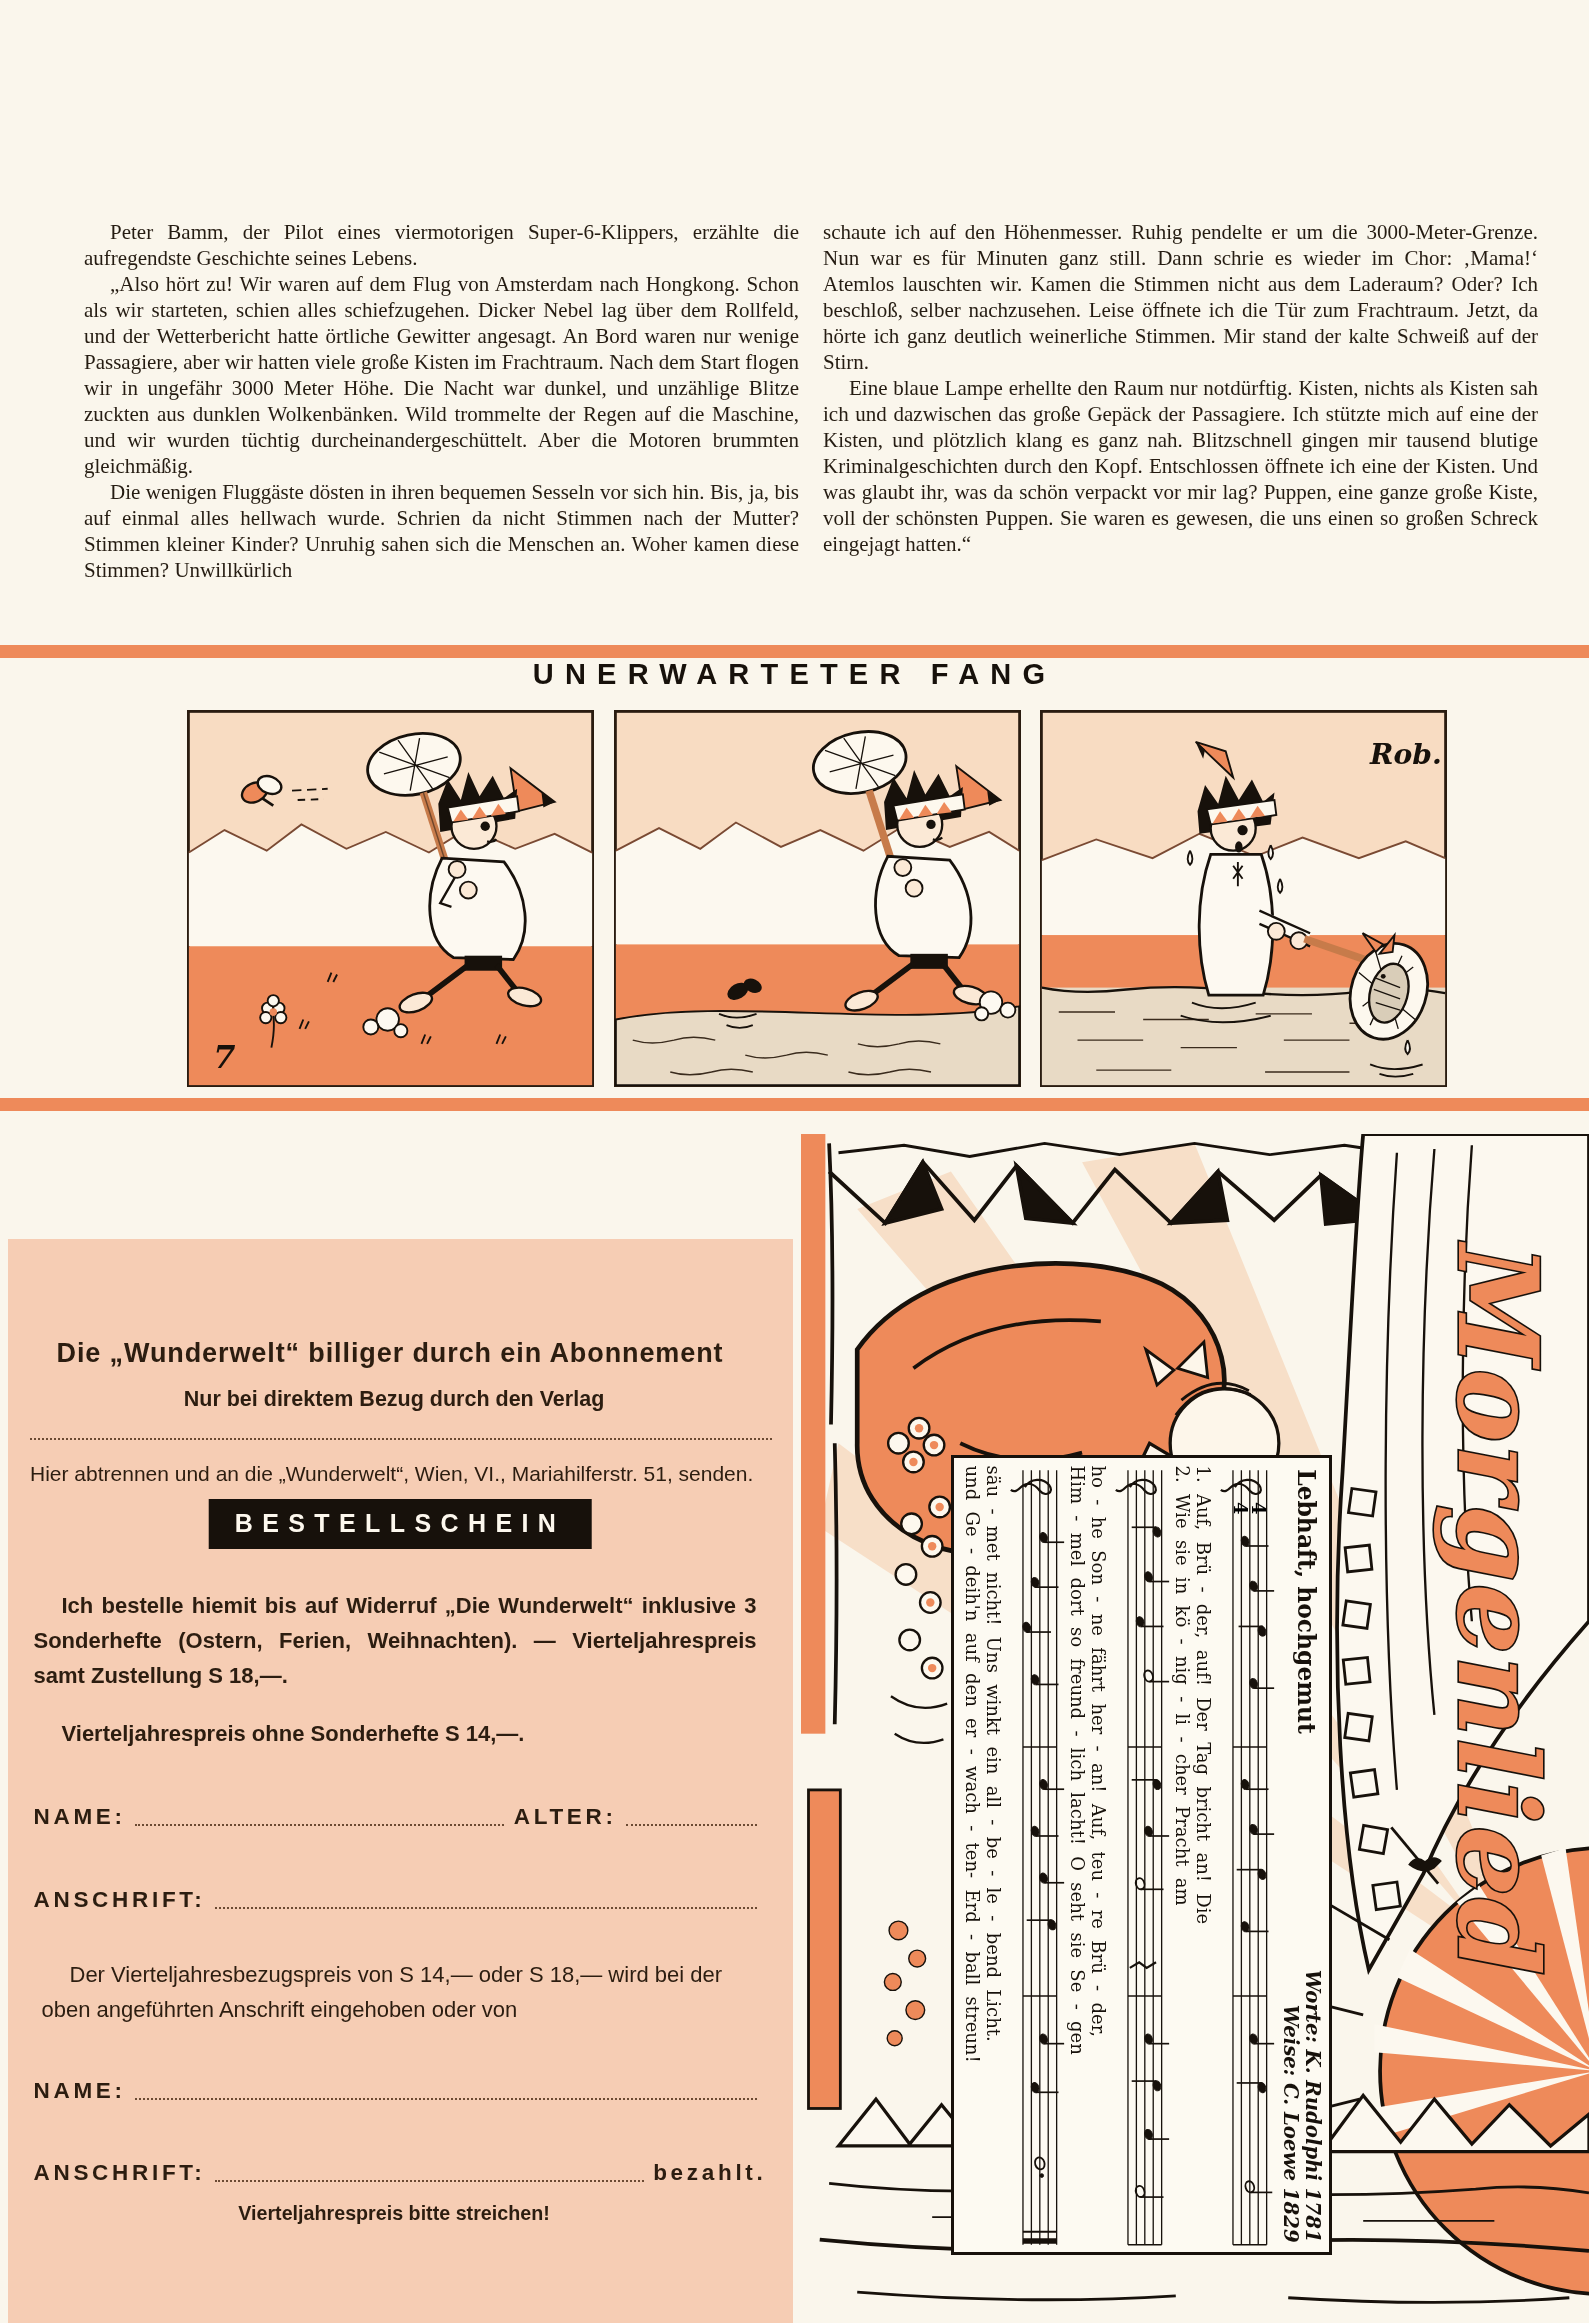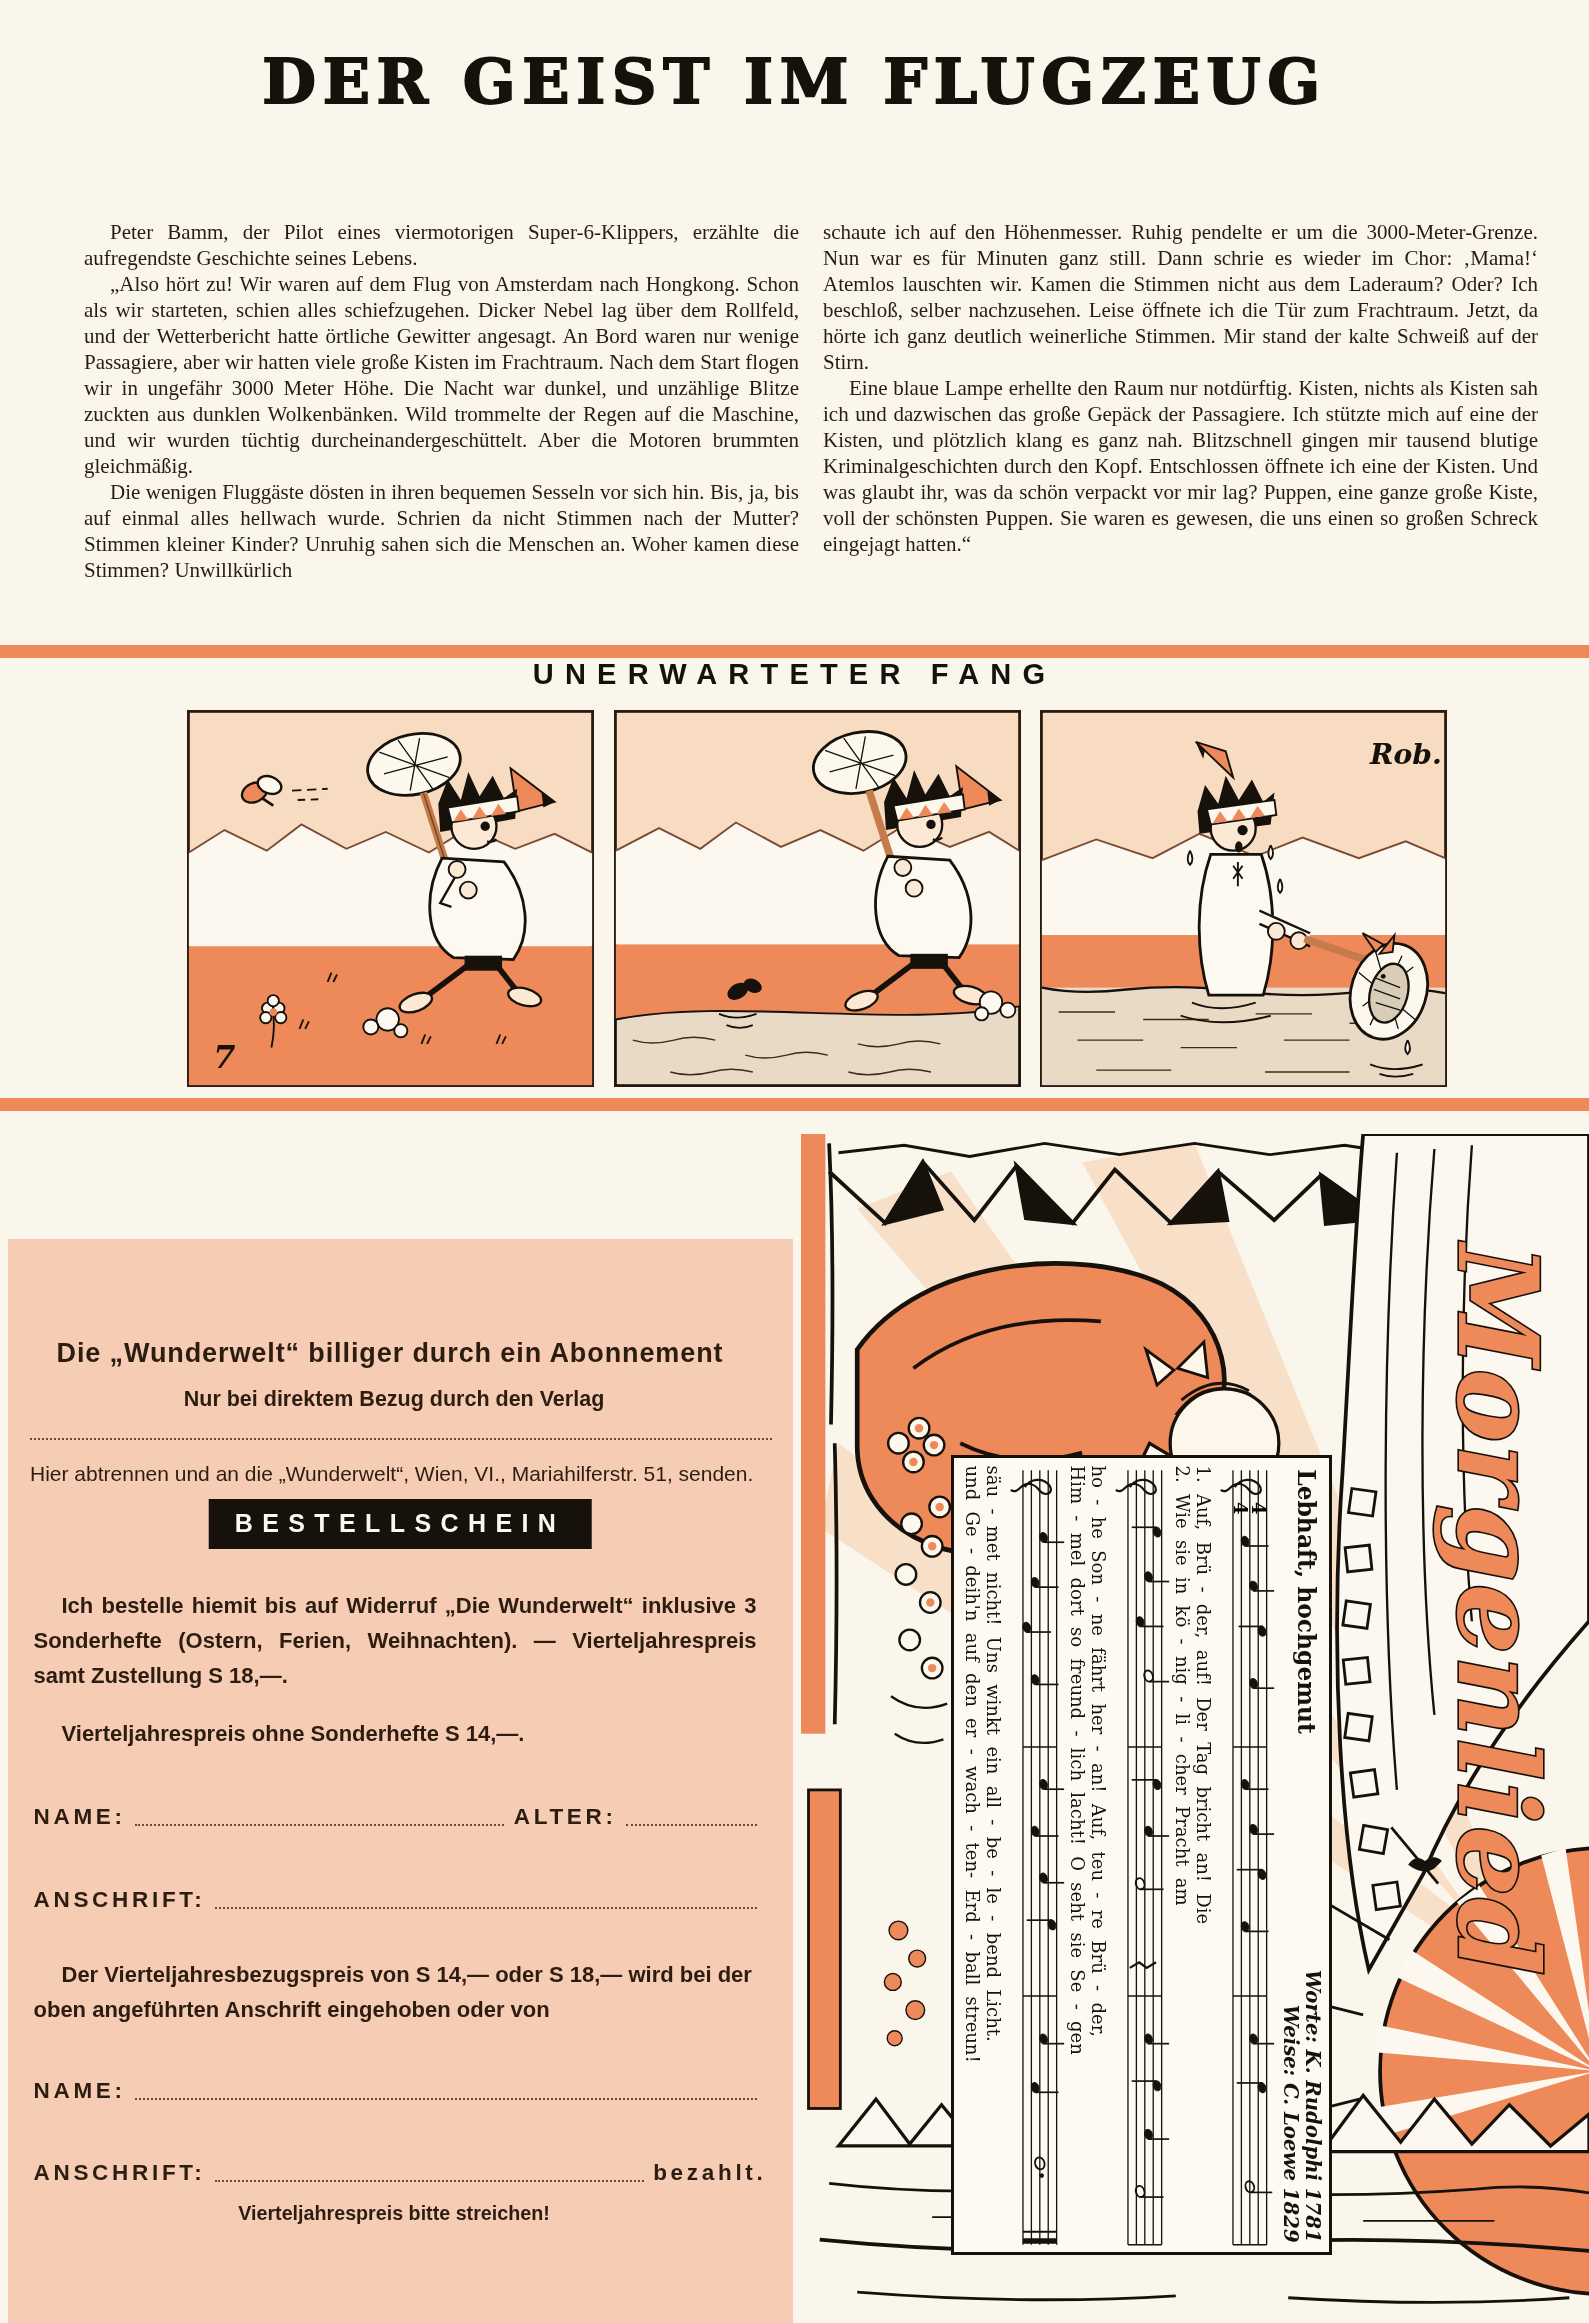--- a/index.html
+++ b/index.html
@@ -39,21 +39,21 @@
   .f-cut{top:223px;left:22.5px;width:750px;font-size:21px;font-weight:400;}
   .f-order{top:260px;left:50%;transform:translateX(-50%);background:#17110b;color:#fdf8ee;
     font-size:25px;font-weight:700;letter-spacing:9.4px;padding:10.3px 26px;}
   .f-body1{top:349px;left:26px;width:723px;font-size:22px;font-weight:700;line-height:35px;text-indent:28px;text-align:justify;}
   .f-body2{top:482px;left:26px;width:723px;font-size:22px;font-weight:700;text-indent:28px;}
   .f-row{display:flex;align-items:flex-end;font-size:22.5px;font-weight:700;letter-spacing:3.7px;text-align:center;}
   .f-row .leader{flex:1;border-bottom:2.8px dotted #6b4a33;margin:0 9.4px 4.7px 9.4px;height:1em;}
   .f-row .leader.short{flex:none;width:131px;}
   #row-name1{top:562px;left:26px;width:733px;}
   #row-anschrift1{top:645px;left:26px;width:733px;}
-  .f-body3{top:718px;left:26px;width:723px;font-size:22px;font-weight:700;line-height:35px;text-indent:28px;}
+  .f-body3{top:718px;left:34px;width:723px;font-size:22px;font-weight:400;line-height:35px;text-indent:28px;}
   #row-name2{top:836px;left:26px;width:733px;}
   #row-anschrift2{top:918px;left:26px;width:733px;}
   .f-strike{top:963px;left:49px;width:675px;text-align:center;font-size:19.7px;font-weight:700;}
 
   
   .illu{position:absolute;left:801px;top:1134px;}
 
   
   .music-box{position:absolute;left:951px;top:1455px;width:375px;height:794px;
     border:3.7px solid #17110b;background:#fdfaf2;overflow:hidden;}
@@ -64,21 +64,20 @@
   .m-tempo{position:absolute;left:0;top:3.7px;font-size:23.4px;font-weight:700;}
   .m-credits{position:absolute;right:0;top:0;text-align:right;font-style:italic;font-size:19.7px;line-height:22.5px;font-weight:700;}
   .staff-row{margin:0 3.7px 0 7.5px;}
   .lyric{font-size:18px;line-height:21.5px;word-spacing:5.6px;white-space:nowrap;font-weight:500;}
 </style>
 </head>
 <body>
 
 <div id="page">
 
-  <div class="main-title">DER GEIST IM FLUGZEUG</div>
 
   <div class="story">
     <div class="col">
       <p class="ind">Peter Bamm, der Pilot eines viermotorigen Super-6-Klippers, erzählte die aufregendste Geschichte seines Lebens.</p>
       <p class="ind">„Also hört zu! Wir waren auf dem Flug von Amsterdam nach Hongkong. Schon als wir starteten, schien alles schiefzugehen. Dicker Nebel lag über dem Rollfeld, und der Wetterbericht hatte örtliche Gewitter angesagt. An Bord waren nur wenige Passagiere, aber wir hatten viele große Kisten im Frachtraum. Nach dem Start flogen wir in ungefähr 3000 Meter Höhe. Die Nacht war dunkel, und unzählige Blitze zuckten aus dunklen Wolkenbänken. Wild trommelte der Regen auf die Maschine, und wir wurden tüchtig durcheinandergeschüttelt. Aber die Motoren brummten gleichmäßig.</p>
       <p class="ind">Die wenigen Fluggäste dösten in ihren bequemen Sesseln vor sich hin. Bis, ja, bis auf einmal alles hellwach wurde. Schrien da nicht Stimmen nach der Mutter? Stimmen kleiner Kinder? Unruhig sahen sich die Menschen an. Woher kamen diese Stimmen? Unwillkürlich</p>
     </div>
     <div class="col">
       <p>schaute ich auf den Höhenmesser. Ruhig pendelte er um die 3000-Meter-Grenze. Nun war es für Minuten ganz still. Dann schrie es wieder im Chor: ‚Mama!‘ Atemlos lauschten wir. Kamen die Stimmen nicht aus dem Laderaum? Oder? Ich beschloß, selber nachzusehen. Leise öffnete ich die Tür zum Frachtraum. Jetzt, da hörte ich ganz deutlich weinerliche Stimmen. Mir stand der kalte Schweiß auf der Stirn.</p>
       <p class="ind">Eine blaue Lampe erhellte den Raum nur notdürftig. Kisten, nichts als Kisten sah ich und dazwischen das große Gepäck der Passagiere. Ich stützte mich auf eine der Kisten, und plötzlich klang es ganz nah. Blitzschnell gingen mir tausend blutige Kriminalgeschichten durch den Kopf. Entschlossen öffnete ich eine der Kisten. Und was glaubt ihr, was da schön verpackt vor mir lag? Puppen, eine ganze große Kiste, voll der schönsten Puppen. Sie waren es gewesen, die uns einen so großen Schreck eingejagt hatten.“</p>

